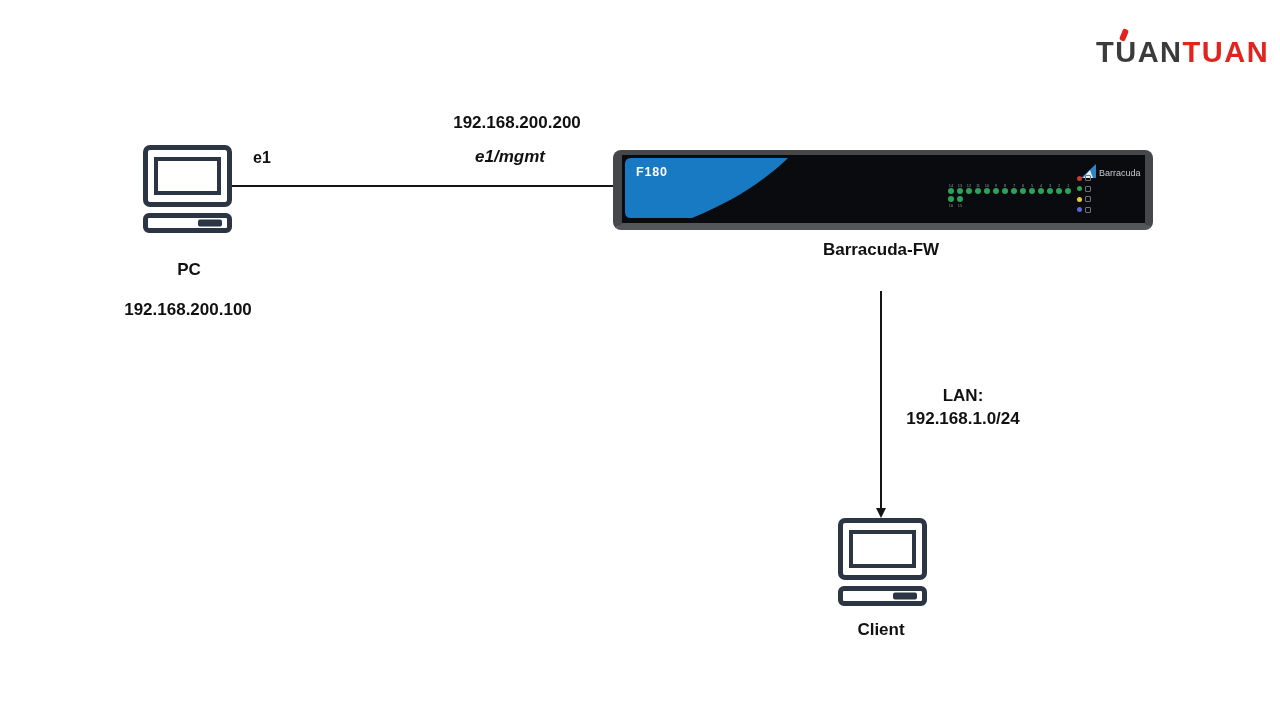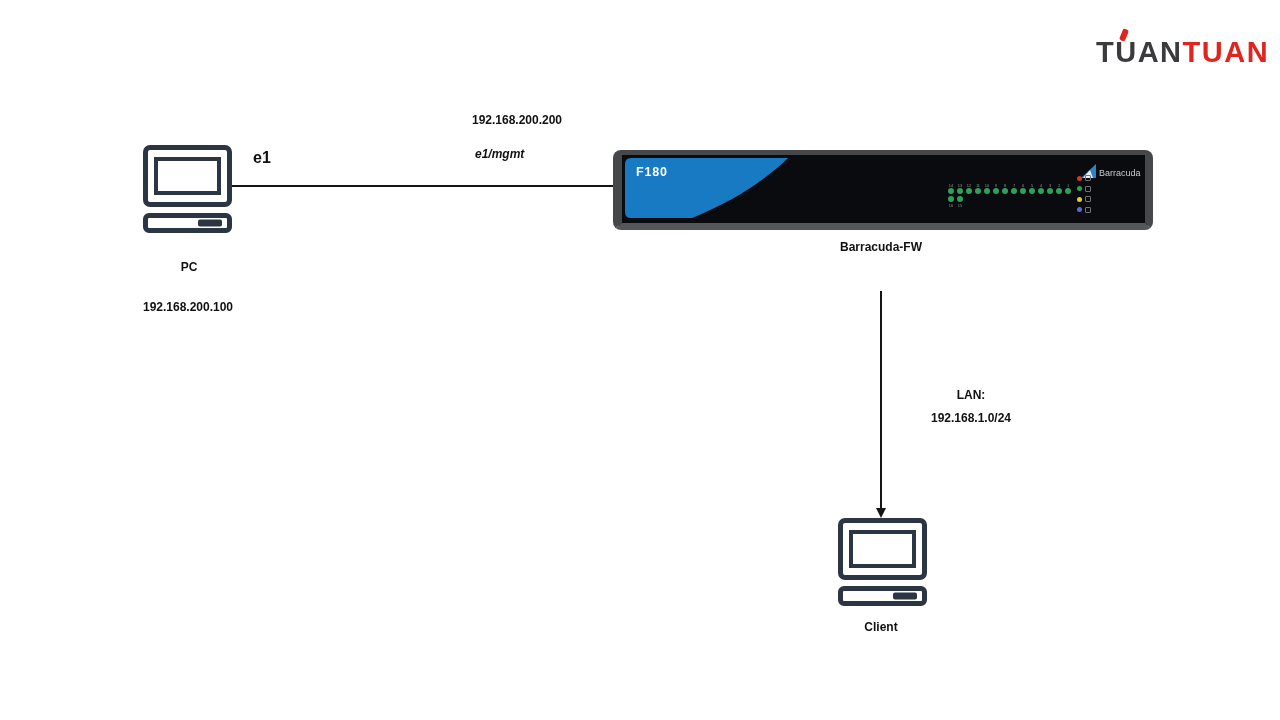--- a/index.html
+++ b/index.html
@@ -1,18 +1,18 @@
 <!DOCTYPE html>
 <html><head>
 <meta charset="utf-8">
 <style>
   html,body{margin:0;padding:0;background:#fff;font-family:"Liberation Sans",sans-serif;}
   .canvas{position:relative;width:1280px;height:720px;background:#ffffff;overflow:hidden;}
 
-  .lbl{position:absolute;font-weight:bold;color:#111;font-size:12px;white-space:nowrap;}
+  .lbl{position:absolute;font-weight:bold;color:#111;font-size:17px;white-space:nowrap;}
   .lbl.center{transform:translateX(-50%);text-align:center;}
 
   
   .brand{position:absolute;left:1096px;top:36px;font-size:29px;font-weight:bold;letter-spacing:1.5px;white-space:nowrap;}
   .brand .viet{color:#3b3b3d;}
   .brand .tuan{color:#e0251f;}
   .brand-accent{position:absolute;left:1121px;top:29px;width:6px;height:12px;background:#e0251f;border-radius:2px;transform:rotate(22deg);}
 
   
   .pcicon{position:absolute;width:89px;}
@@ -169,21 +169,21 @@
           </div>
           <div class="status-row">
             <div class="status-dot" style="background: rgb(91, 104, 216);"></div>
             <div class="status-icon"></div>
           </div>
         </div>
     </div>
   </div>
   <div class="lbl center" style="left:881px;top:240px;">Barracuda-FW</div>
 
-  <div class="lbl center" style="left:963px;top:384px;line-height:23px;margin-left:8px;">
+  <div class="lbl center" style="left:963px;top:384px;line-height:23px;">
     <div>LAN:</div>
     <div>192.168.1.0/24</div>
   </div>
 
   <div class="pcicon" style="left:838px;top:518px;">
     <div class="monitor">
         <div class="screen"></div>
       </div>
     <div class="pcbase">
         <div class="pcslot"></div>

